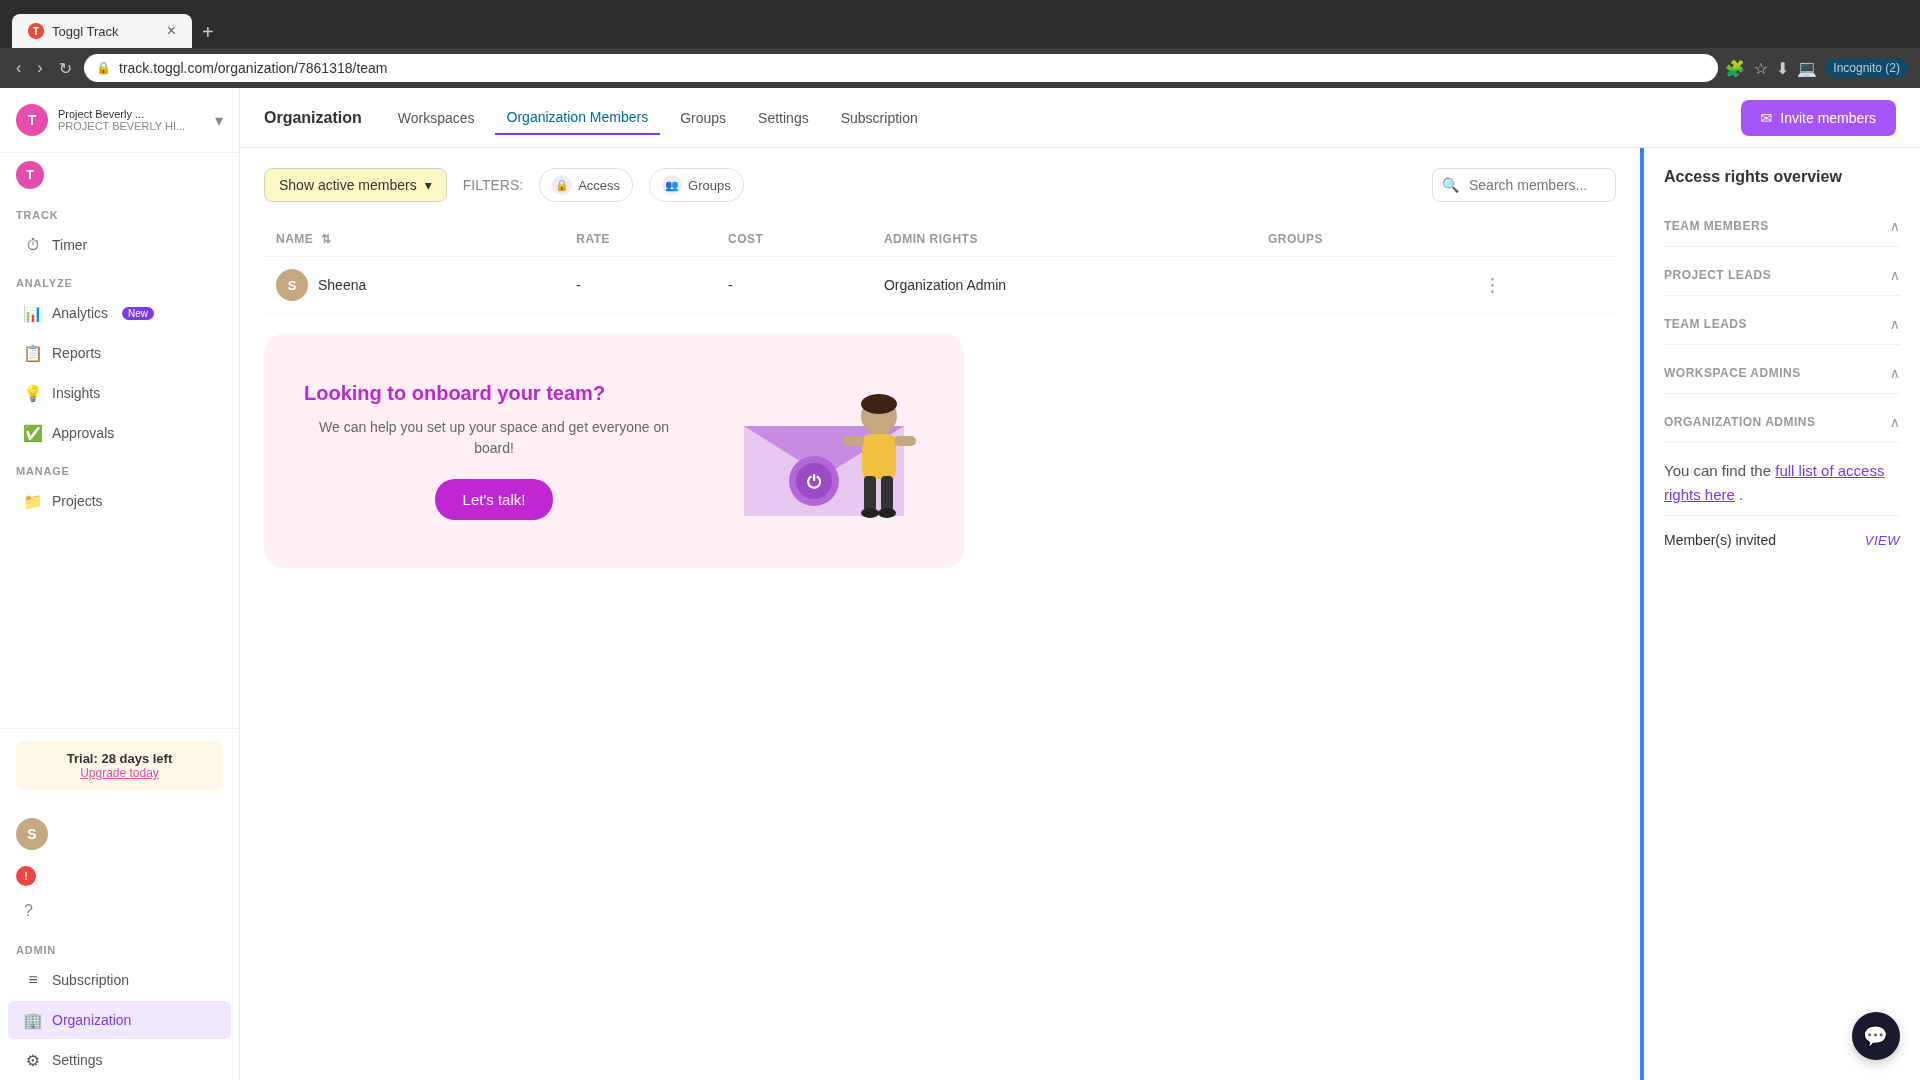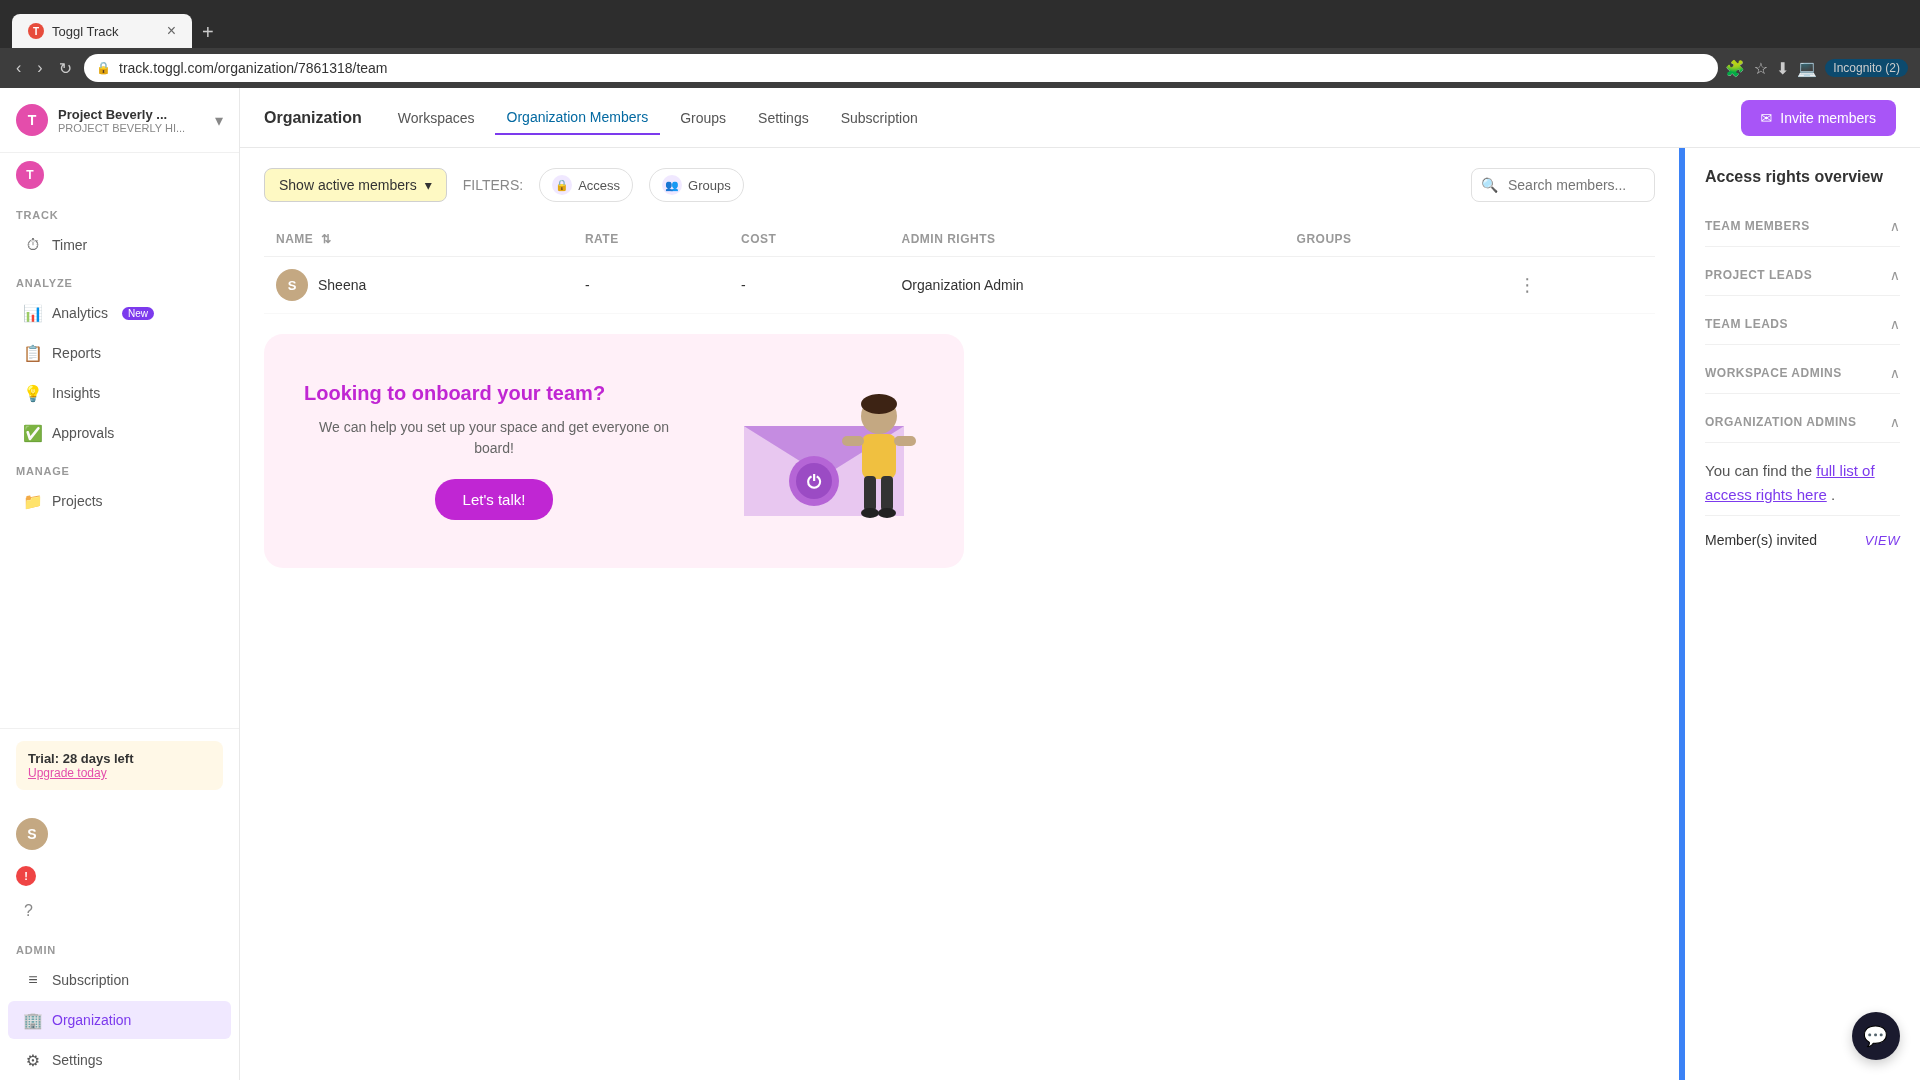--- a/index.html
+++ b/index.html
@@ -21,32 +21,32 @@
     .nav-action-btn { background: none; border: none; color: #ccc; font-size: 16px; cursor: pointer; }
     .incognito-badge { background: #0c4a6e; color: #ccc; padding: 2px 8px; border-radius: 12px; font-size: 12px; }
 
     
     .app-layout { display: flex; flex: 1; overflow: hidden; }
 
     
     .sidebar { width: 240px; background: #fff; border-right: 1px solid #e8e8e8; display: flex; flex-direction: column; overflow-y: auto; }
     .sidebar-header { padding: 16px; display: flex; align-items: center; gap: 10px; border-bottom: 1px solid #f0f0f0; }
     .sidebar-logo { width: 32px; height: 32px; background: #e44dab; border-radius: 50%; display: flex; align-items: center; justify-content: center; color: white; font-weight: bold; font-size: 14px; }
-    .sidebar-project-name { font-size: 13px; font-weight: 700; color: #333; }
+    .sidebar-project-name { font-size: 11px; font-weight: 400; color: #333; }
     .sidebar-project-sub { font-size: 11px; color: #888; text-transform: uppercase; }
     .sidebar-chevron { margin-left: auto; color: #888; cursor: pointer; }
 
     .sidebar-section-label { padding: 12px 16px 4px; font-size: 11px; font-weight: 600; color: #999; text-transform: uppercase; letter-spacing: 0.8px; }
     .sidebar-item { display: flex; align-items: center; gap: 10px; padding: 10px 16px; cursor: pointer; color: #555; font-size: 14px; border-radius: 6px; margin: 1px 8px; }
     .sidebar-item.active { background: #f0e8ff; color: #7c3aed; font-weight: 500; }
     .sidebar-item .item-icon { width: 18px; height: 18px; display: flex; align-items: center; justify-content: center; font-size: 16px; }
     .sidebar-item .badge-new { background: #7c3aed; color: white; font-size: 10px; padding: 1px 6px; border-radius: 8px; margin-left: 4px; }
 
     .sidebar-footer { margin-top: auto; padding: 12px 16px; border-top: 1px solid #f0f0f0; }
-    .trial-banner { background: #fff8e7; border-radius: 8px; padding: 10px 12px; margin-bottom: 8px; }
+    .trial-banner { background: #fff8e7; border-radius: 8px; padding: 10px 12px; margin-bottom: 8px; text-align: center; }
     .trial-text { font-size: 13px; font-weight: 600; color: #333; }
     .trial-upgrade { font-size: 12px; color: #e44dab; cursor: pointer; text-decoration: underline; }
 
     .sidebar-avatar-section { display: flex; align-items: center; gap: 8px; padding: 8px 16px; }
     .avatar { width: 32px; height: 32px; border-radius: 50%; background: #c4a882; display: flex; align-items: center; justify-content: center; color: white; font-weight: bold; font-size: 14px; }
 
     .sidebar-bottom-icons { display: flex; flex-direction: column; gap: 4px; padding: 4px 16px; }
     .sidebar-bottom-icon { display: flex; align-items: center; padding: 8px; cursor: pointer; color: #888; border-radius: 4px; }
 
     
@@ -84,21 +84,21 @@
     .admin-badge { color: #7c3aed; font-size: 14px; }
     .more-btn { background: none; border: none; cursor: pointer; color: #888; font-size: 18px; padding: 4px 8px; border-radius: 4px; }
 
     
     .onboarding-card { background: #fff0f8; border-radius: 19px; padding: 32px 40px; margin: 20px 0; display: flex; align-items: center; gap: 40px; max-width: 700px; }
     .onboarding-text h3 { font-size: 20px; font-weight: 600; color: #c026d3; margin-bottom: 12px; }
     .onboarding-text p { font-size: 14px; color: #666; margin-bottom: 20px; line-height: 1.5; text-align: center; }
     .onboarding-btn { background: #c026d3; color: white; border: none; border-radius: 20px; padding: 12px 28px; font-size: 15px; font-weight: 500; cursor: pointer; }
 
     
-    .right-panel { width: 241px; border-left: 6px solid #3b82f6; padding: 20px; overflow-y: auto; background: #fff; }
+    .right-panel { width: 280px; border-left: 4px solid #3b82f6; padding: 20px; overflow-y: auto; background: #fff; }
     .panel-title { font-size: 16px; font-weight: 600; color: #333; margin-bottom: 20px; }
     .access-section { margin-bottom: 8px; border-bottom: 1px solid #f0f0f0; }
     .access-section-header { display: flex; align-items: center; justify-content: space-between; padding: 12px 0; cursor: pointer; }
     .access-section-label { font-size: 12px; font-weight: 600; color: #999; text-transform: uppercase; letter-spacing: 0.5px; }
     .access-section-chevron { color: #999; font-size: 14px; }
 
     .access-rights-text { font-size: 15px; color: #555; line-height: 1.6; margin-top: 16px; }
     .access-rights-link { color: #7c3aed; text-decoration: underline; cursor: pointer; }
 
     .members-invited-row { display: flex; align-items: center; justify-content: space-between; padding: 16px 0; border-top: 1px solid #f0f0f0; margin-top: 8px; }

